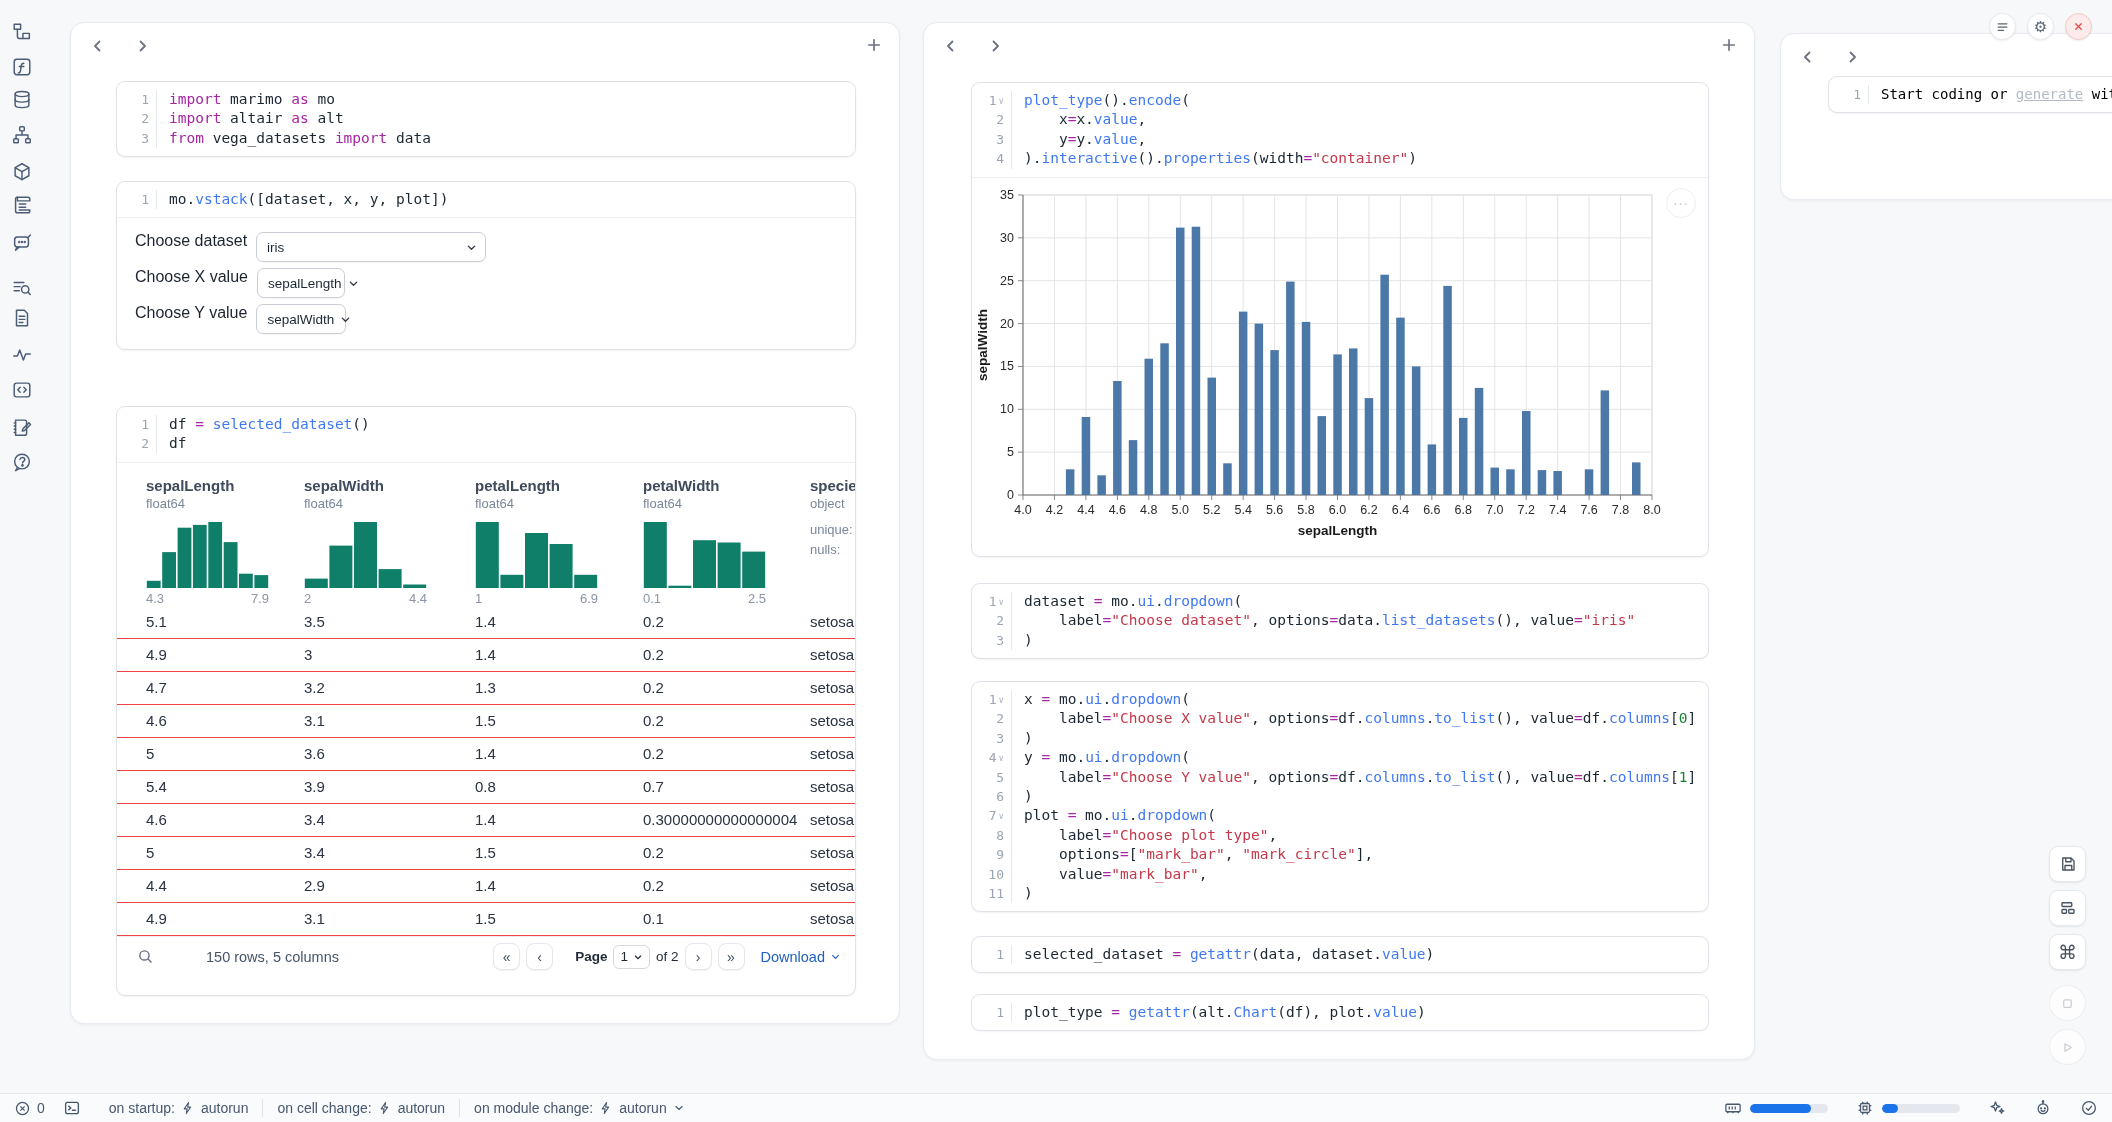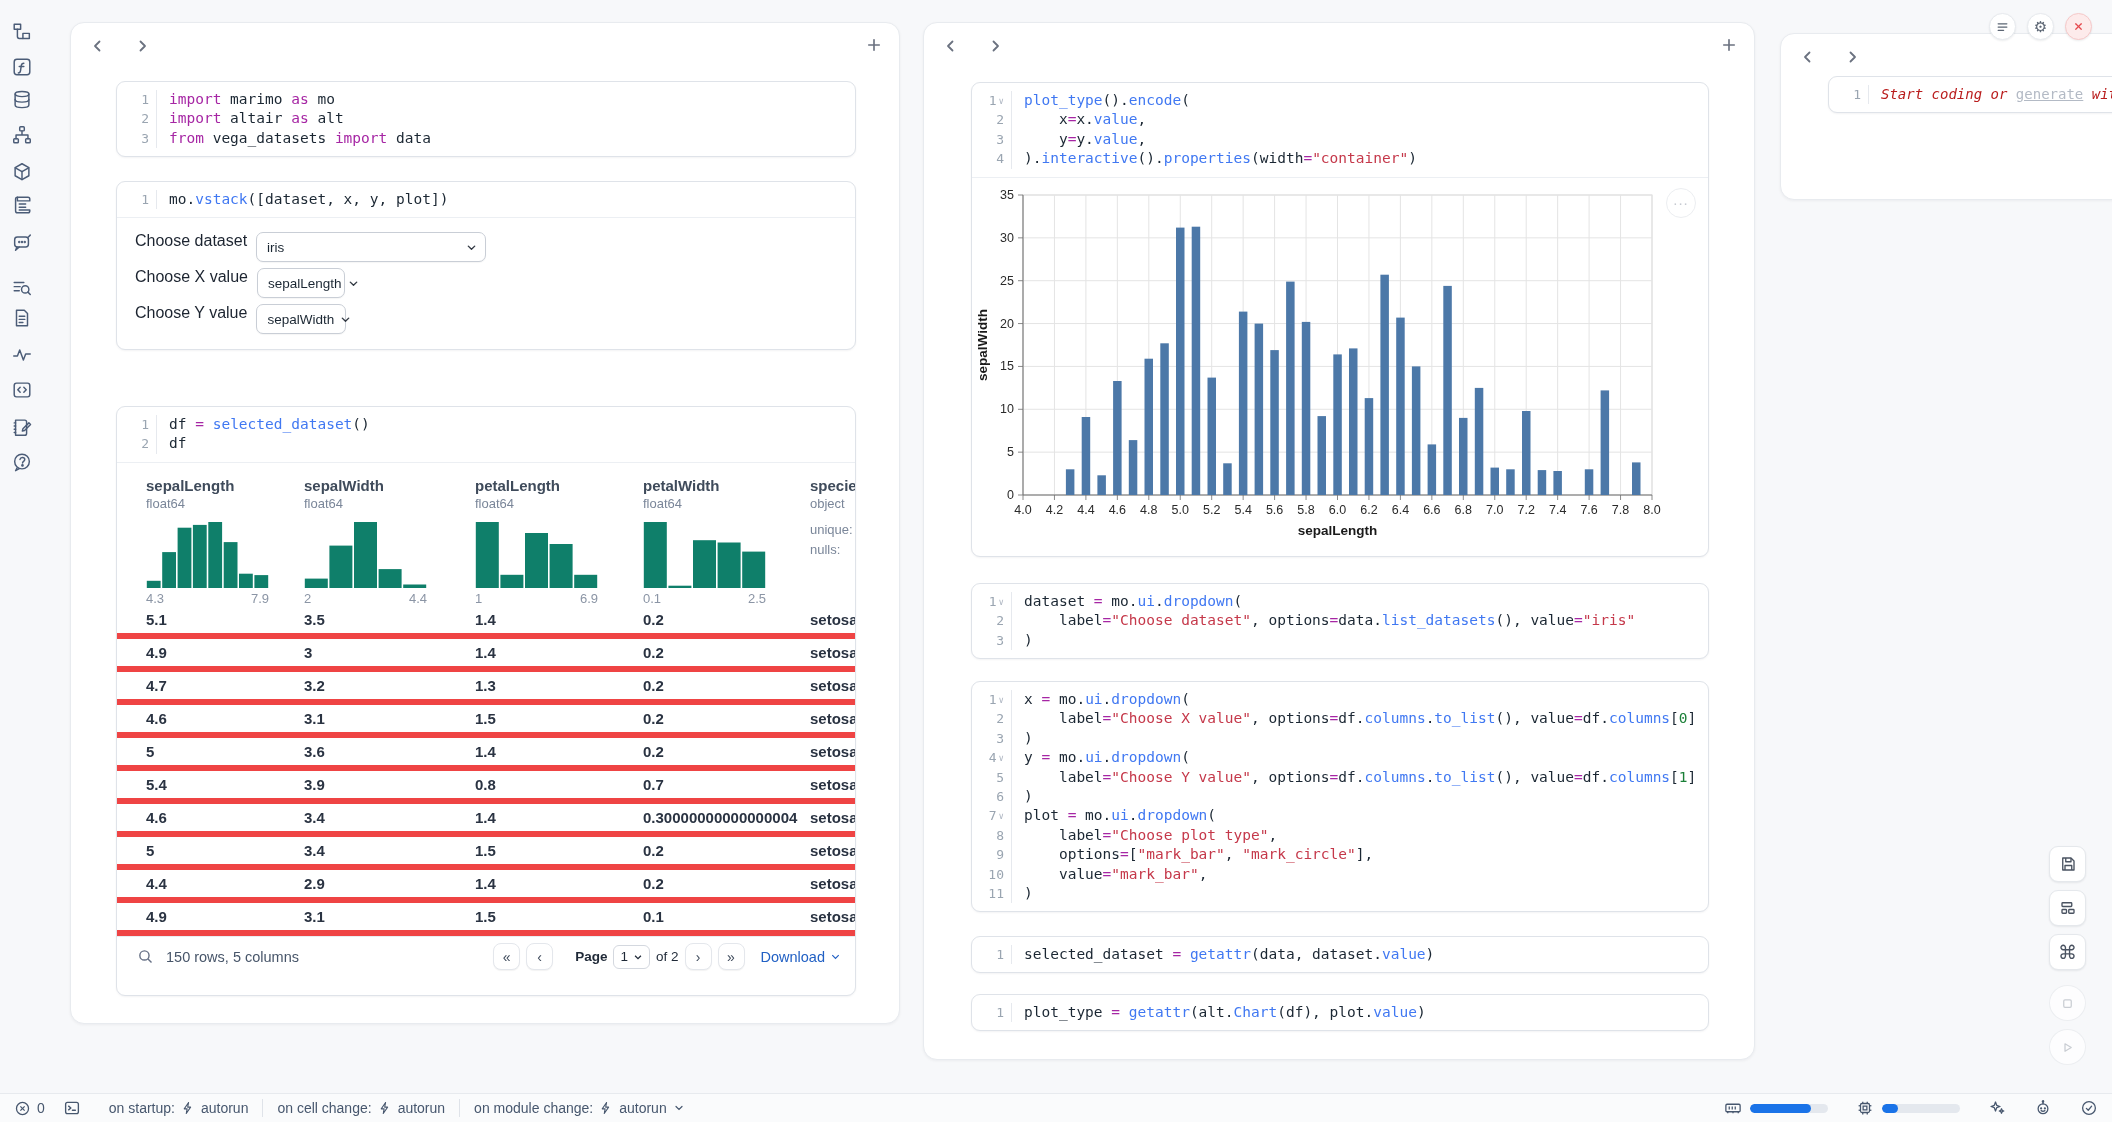--- a/index.html
+++ b/index.html
@@ -29,21 +29,21 @@
     padding:0 8px 0 10px; font-size:13.5px; color:#1b2733; cursor:pointer; }
   .select .caret { width:11px; height:11px; color:#333a44; margin-left:6px; }
   
   .tbl-head { display:flex; padding:14px 0 0 29px; }
   .th { flex:none; }
   .th .cname { font-size:15px; font-weight:bold; color:#3f4b5b; }
   .th .ctype { font-size:13px; color:#7a8699; margin-top:2px; }
   .th .hist { margin-top:9px; }
   .th .mm { display:flex; justify-content:space-between; width:123px; font-size:13px; color:#8b95a5; margin-top:3px; }
   .th .stat { font-size:13px; color:#7a8699; line-height:20px; }
-  .trow { display:flex; padding-left:29px; height:33px; align-items:center; border-bottom:6px solid #ef4444; font-size:15px; color:#2a3342;font-weight:bold; }
+  .trow { display:flex; padding-left:29px; height:33px; align-items:center; border-bottom:1px solid #ef4444; font-size:15px; color:#2a3342; }
   .trow .td { flex:none; }
   .tfoot { display:flex; align-items:center; height:41px; padding:0 14px 0 20px; border-top:1px solid #e9edf1; }
   .pg-btn { width:27px; height:27px; border:1px solid #e4e7ec; border-radius:8px; background:#fff;
     box-shadow:0 1px 1px rgba(0,0,0,.05); display:flex; align-items:center; justify-content:center;
     color:#3f4b5c; font-size:14px; cursor:pointer; margin-left:6px; }
   .page-sel { height:24px; border:1px solid #d4d8df; border-radius:6px; display:flex; align-items:center;
     padding:0 6px; font-size:13.5px; margin:0 6px; gap:5px; cursor:pointer; }
   
   #statusbar { position:absolute; left:0; top:1093px; width:2112px; height:29px; background:#fafbfc;
     border-top:1px solid #e7eaee; display:flex; align-items:center; color:#47576e; font-size:14px; }
@@ -54,21 +54,21 @@
   
   .fab { position:absolute; width:37px; height:36px; background:#fff; border:1px solid #e5e8ec; border-radius:9px;
     box-shadow:0 1px 2px rgba(16,24,40,.08); display:flex; align-items:center; justify-content:center;
     color:#4a5361; cursor:pointer; }
   .fab-circle { border-radius:50%; color:#c9cdd3; box-shadow:none; border-color:#eceef1; background:#fdfdfe; }
   .top-circle { position:absolute; width:27px; height:27px; border-radius:50%; background:#fff;
     border:1px solid #e7eaee; box-shadow:0 1px 2px rgba(16,24,40,.08); display:flex; align-items:center;
     justify-content:center; color:#5b6573; cursor:pointer; }
   .top-circle.close { background:#fdebeb; border-color:#f6c9c9; color:#e5484d; }
   
-  .ph { color:#b91c1c;font-style:italic; } .ph-u { color:#b3bac5; text-decoration:underline; }
+  .ph { color:#000000; } .ph-u { color:#b3bac5; text-decoration:underline; }
   svg { display:block; }
   .sidebar-icon { position:absolute; left:11px; width:22px; height:22px; color:#4b5c77; cursor:pointer; }
 </style>
 </head>
 <body>
 
 <div id="sidebar">
     <span class="sidebar-icon" style="top: 21px;">
       <svg viewBox="0 0 24 24" width="22" height="22" fill="none" stroke="currentColor" stroke-width="1.6" stroke-linecap="round" stroke-linejoin="round">
         <path d="M3.5 3.5h7v5.5h-7z"></path>
@@ -428,21 +428,21 @@
           <div class="td" style="width: 167px;">0.1</div>
           <div class="td" style="width: 200px;">setosa</div>
         </div>
         <div class="tfoot">
           <span style="color:#667085; margin-right:12px;">
             <svg width="17" height="17" viewBox="0 0 24 24" fill="none" stroke="currentColor" stroke-width="2">
               <circle cx="10.5" cy="10.5" r="6.5"></circle>
               <line x1="15.5" y1="15.5" x2="20.5" y2="20.5"></line>
             </svg>
           </span>
-          <span style="font-size:14.5px; color:#475569;">150 rows, 5 columns</span>
+          <span style="font-size:14.5px; color:#475569;margin-left:40px;">150 rows, 5 columns</span>
           <span style="flex:1"></span>
           <span class="pg-btn">«</span>
           <span class="pg-btn">‹</span>
           <span style="font-size:13.5px; font-weight:bold; margin-left:22px;">Page</span>
           <span class="page-sel">1<svg width="10" height="10" viewBox="0 0 24 24" fill="none" stroke="currentColor" stroke-width="3">
               <polyline points="5,9 12,16 19,9"></polyline>
             </svg></span>
           <span style="font-size:13.5px;">of 2</span>
           <span class="pg-btn">›</span>
           <span class="pg-btn">»</span>

